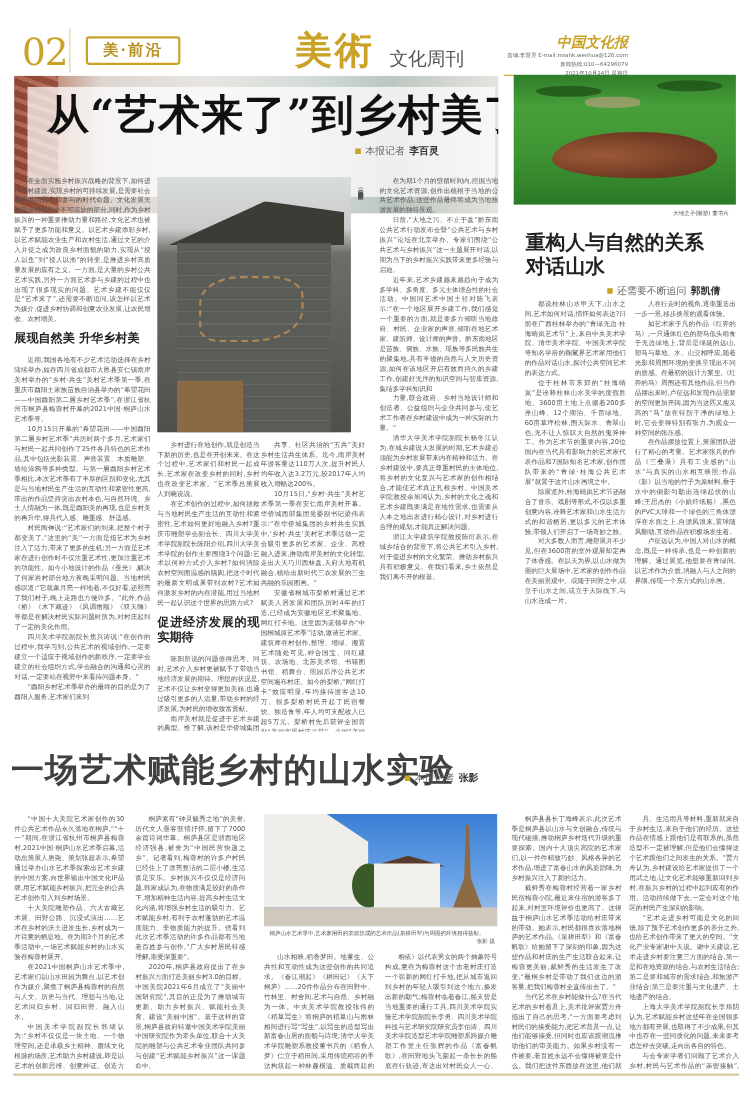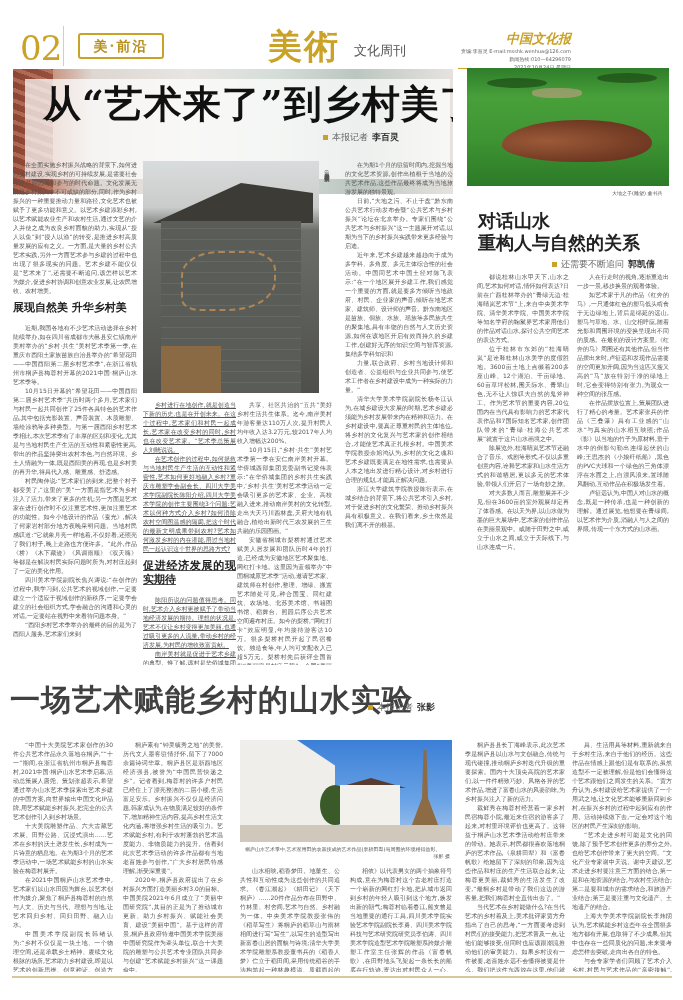--- a/index.html
+++ b/index.html
@@ -5,21 +5,21 @@
   * { box-sizing: border-box; margin: 0; padding: 0; }
   html, body { width: 683px; height: 1000px; background: #fff; overflow: hidden; }
   body { position: relative; font-family: "DejaVu Sans", sans-serif; color: #333; }
 
   .masthead { position: absolute; left: 0; top: 0; width: 591px; height: 70px; }
   .page-num { position: absolute; left: 20px; top: 30px; font-family: "DejaVu Serif", serif; font-size: 34px; color: #c9a227; line-height: 36px; letter-spacing: -1px; }
   .num-divider { position: absolute; left: 63px; top: 26px; width: 1px; height: 40px; background: #e0cf9a; }
   .section-stamp { position: absolute; left: 78px; top: 33px; width: 86px; height: 26px; border: 2px solid #c9a227; border-radius: 3px; color: #b8901d; font-family: "DejaVu Serif", serif; font-size: 14px; font-weight: bold; text-align: center; line-height: 22px; letter-spacing: 2px; }
   .brand { position: absolute; left: 268px; top: 26px; height: 44px; }
   .brand-main { font-family: "DejaVu Serif", serif; font-size: 34px; font-weight: bold; color: #c9a227; letter-spacing: 2px; line-height: 40px; }
-  .brand-sub { position: absolute; left: 86px; top: 16px; white-space: nowrap; font-family: "DejaVu Serif", serif; font-size: 13px; color: #555; }
+  .brand-sub { position: absolute; left: 86px; top: 16px; white-space: nowrap; font-family: "DejaVu Serif", serif; font-size: 17px; color: #555; }
   .logo { position: absolute; right: 20px; top: 30px; font-family: "DejaVu Serif", serif; font-size: 13px; font-weight: bold; color: #c9a227; font-style: italic; }
   .pub-info { position: absolute; right: 20px; top: 47px; text-align: right; font-size: 5px; color: #666; line-height: 8px; }
 
   .hero { position: absolute; left: 13px; top: 69px; width: 440px; height: 125px; overflow: hidden;
     background: linear-gradient(90deg, #8f4c3a 0%, #c58e7a 8%, #ddd6d1 18%, #e8e5e2 40%, #d5ddd8 60%, #bcc6c0 78%, #e6e3df 100%); }
   .hero::before { content: ""; position: absolute; left: 0; top: 0; width: 40px; height: 125px; background: repeating-linear-gradient(20deg, #8c4432 0 6px, #b06b55 6px 10px); opacity: .85; }
   .hero-panel { position: absolute; left: 12px; top: 10px; width: 425px; height: 100px; background: rgba(255,255,255,.72); }
   .hero-title { position: absolute; left: 30px; top: 10px; font-family: "DejaVu Serif", serif; font-weight: bold; font-size: 38px; color: #111; letter-spacing: 1px; white-space: nowrap; }
   .byline { position: absolute; white-space: nowrap; font-size: 9px; color: #666; }
   .byline .dot { display: inline-block; width: 5px; height: 5px; background: #c9a227; margin-right: 4px; vertical-align: middle; }
@@ -105,21 +105,21 @@
 </div>
 
 <div class="building-photo">
   <div class="roof"></div>
   <div class="wall"></div>
   <div class="relief"></div>
   <div class="door"></div>
 </div>
 <div class="vcaption">何家岩村图《公共艺术》一景图(四川美术学院供)</div>
 
-<div class="col" style="left:143px; top:400px; width:93px; height:265px;text-decoration:underline;">
+<div class="col" style="left:143px; top:400px; width:93px; height:265px;">
   <p>乡村进行在地创作,就是创造当下新的历史,也是在开创未来。在这个过程中,艺术家们和村民一起成长,艺术家在改变乡村的同时,乡村也在改变艺术家。”艺术季总策展人刘晓说说。</p>
   <p>在艺术创作的过程中,如何拯救与当地村民生产生活的互动性和紧密性,艺术如何更好地融入乡村?重庆市雕塑学会副会长、四川大学美术学院副院长陈阳介绍,四川大学美术学院的创作主要围绕3个问题:艺术以何种方式介入乡村?如何消除农村空间图温感的隔阂,把这个时代的最新文明成果带到农村?艺术如何激发乡村的内在潜能,用过当地村民一起认识这个世界的思路方式?</p>
   <div class="subhead">促进经济发展的现实期待</div>
   <p>陈阳所说的问题值得思考。同时,艺术介入乡村更被赋予了带动当地经济发展的期待。理想的状况是,艺术不仅让乡村变得更加美丽,也通过吸引更多的人流量,带动乡村的经济发展,为村民的增收致富贡献。</p>
   <p>南岸美村就是促进于艺术乡建的典型。惟了解,该村是华侨城集团在四川启动的首个乡村振兴项目,由在以艺术动美乡村,同期学联点特合,打造蕴山下的花园村庄。南岸美村秉承“共生”的发展理念,通过文化、产业、生态、景观的多维度融合,以党建为引领,创建产业兴旺、人才兴旺、文化兴旺、生态</p>
 </div>
 
 <div class="col" style="left:237px; top:400px; width:95px; height:265px;">
   <p>共享、社区共治的“五共”美好乡村生活共生体系。迄今,南岸美村年游客量达110万人次,提升村民人均年收入达3.2万元,较2017年人均收入增幅达200%。</p>
   <p>10月15日,“乡村·共生”美村艺术季第一季在安仁南岸美村开幕。华侨城西部集团党委副书记梁伟表示:“在华侨城集团的乡村共生实践中,‘乡村·共生’美村艺术季活动一定会吸引更多的艺术家、企业、高校融入进来,推动南岸美村的文化转型,走出大天巧川西林盘,天府大地有机融合,植绘出新时代三农发展的三生共融的乐园图画。”</p>
@@ -129,22 +129,22 @@
 <div class="col" style="left:345px; top:160px; width:108px; height:505px;">
   <p>在为期1个月的驻留时间内,挖掘当地的文化艺术资源,创作出植根于当地的公共艺术作品,这些作品最终将成为当地旅游发展的独特景观。</p>
   <p>日前,“大地之污、不止于盘”黔东南公共艺术行动发布会暨“公共艺术与乡村振兴”论坛在北京举办。专家们围绕“公共艺术与乡村振兴”这一主题展开对话,以期为当下的乡村振兴实践带来更多经验与启迪。</p>
   <p>近年来,艺术乡建越来越趋向于成为多学科、多角度、多元主体综合性的社会活动。中国同艺术中国土径对陈飞表示:“在一个地区展开乡建工作,我们感觉一个重要的方面,就是要多方倾听当地政府、村民、企业家的声音,倾听在地艺术家、建筑师、设计师的声音。黔东南地区是苗族、侗族、水族、瑶族等多民族共生的聚集地,具有丰饶的自然与人文历史资源,如何在该地区开启有效而持久的乡建工作,创建好无序的知识空间与智库资源,集结多学科知识和</p>
   <p>力量,联合政府、乡村当地设计师和创造者、公益组织与企业共同参与,使艺术工作者在乡村建设中成为一种实际的力量。”</p>
   <p>清华大学美术学院副院长杨冬江认为,在城乡建设大发展的时期,艺术乡建必须能为乡村发展带来内在精神和活力。在乡村建设中,要真正尊重村民的主体地位,将乡村的文化复兴与艺术家的创作相结合,才能使艺术真正扎根乡村。中国美术学院教授余旭鸿认为,乡村的文化之魂和艺术乡建既要满足在地性需求,也需要从人本之地出发进行精心设计,对乡村进行合理的规划,才能真正解决问题。</p>
   <p>浙江大学建筑学院教授陈衍表示,在城乡结合的背景下,将公共艺术引入乡村,对于促进乡村的文化繁荣、推动乡村振兴具有积极意义。在我们看来,乡土依然是我们离不开的根基。</p>
 </div>
 
 <div class="right-title">
+  <div>重构人与自然的关系</div>
   <div>对话山水</div>
-  <div>重构人与自然的关系</div>
 </div>
 <div class="byline" style="left:552px; top:258px;">
   <span class="dot"></span><span>还需要不断追问</span><span class="name">郭凯倩</span>
 </div>
 
 <div class="col" style="left:477px; top:272px; width:92px; height:395px;">
   <p>都说桂林山水甲天下,山水之间,艺术如何对话,情怀如何表达?日前在广西桂林举办的“青绿无边·桂海晴岚艺术节”上,来自中央美术学院、清华美术学院、中国美术学院等知名学府的鞠鬣界艺术家用他们的作品对话山水,探讨公共空间艺术的表达方式。</p>
   <p>位于桂林市东郊的“桂海晴岚”是诠释桂林山水美学的度假胜地。3600亩土地上点缀着200多座山峰、12个湖泊、千亩绿地、60亩草坪松林,围天际水、青翠山色,无不让人惊叹大自然的鬼斧神工。作为艺术节的重要内容,20位国内在当代具有影响力的艺术家代表作品和7国际知名艺术家,创作团队带来的“青绿·桂海公共艺术展”就置于这片山水画境之中。</p>
   <p>除展览外,桂海晴岚艺术节还融合了音乐、戏剧等形式,不仅以多重创意内容,诠释艺术家和山水生活方式的和谐栖居,更以多元的艺术体验,带领人们开启了一场奇妙之旅。</p>
   <p>对大多数人而言,雕塑展并不少见,但在3600亩的室外观展却定再了体香感。在以天为界,以山水做为墨的巨大展场中,艺术家的创作作品在美丽景观中。或随于田野之中,或立于山水之间,或立于天际线下,与山水连成一片。</p>

